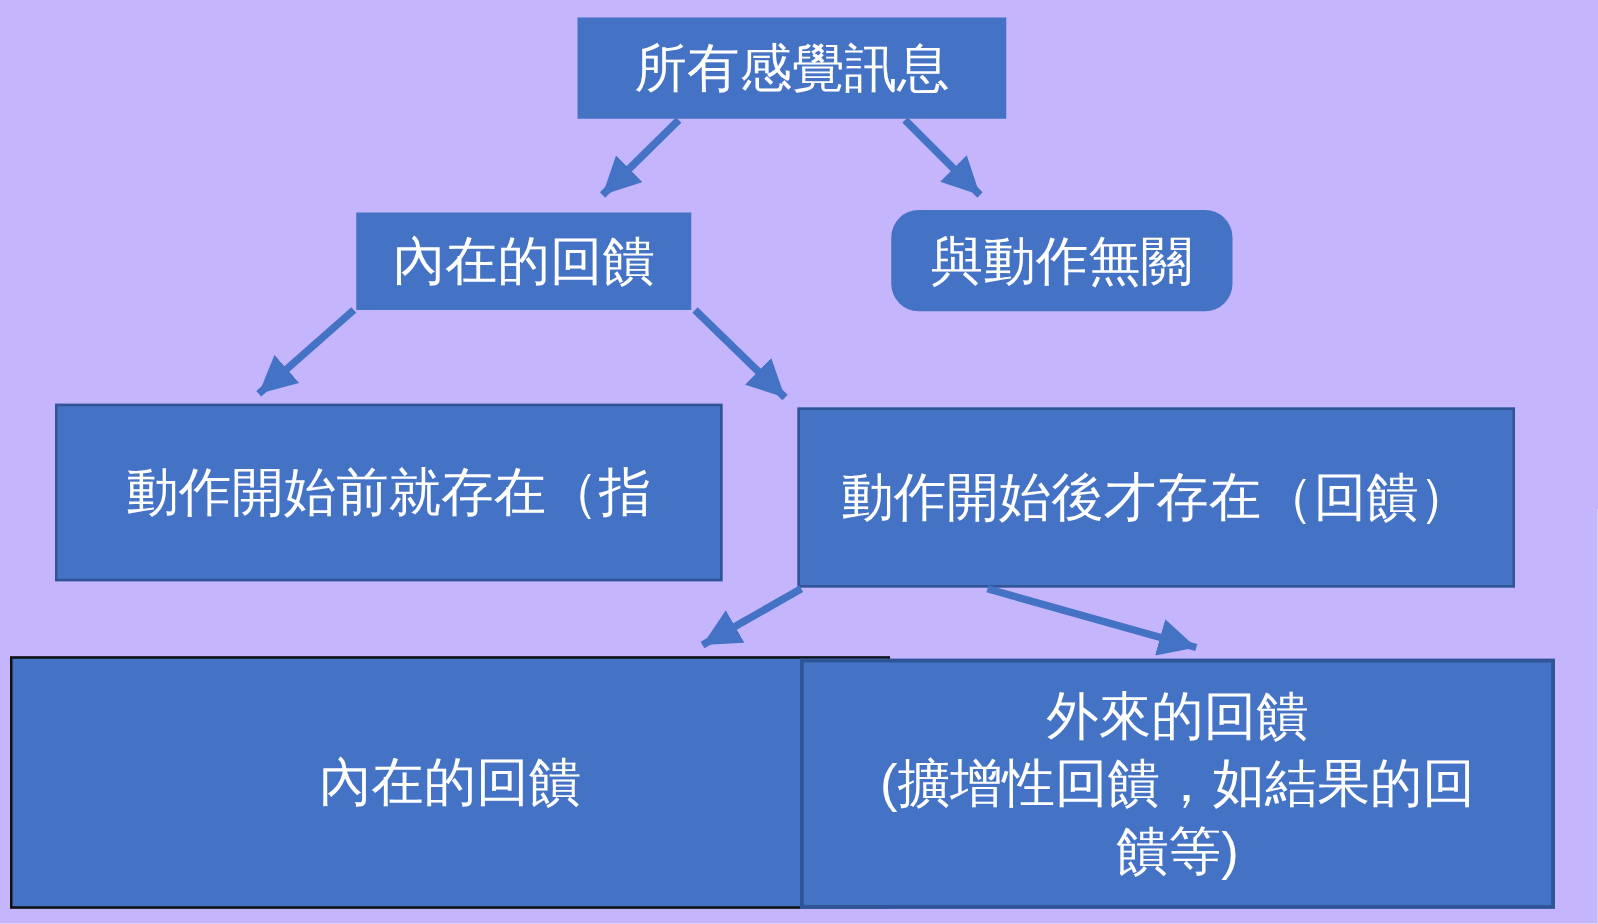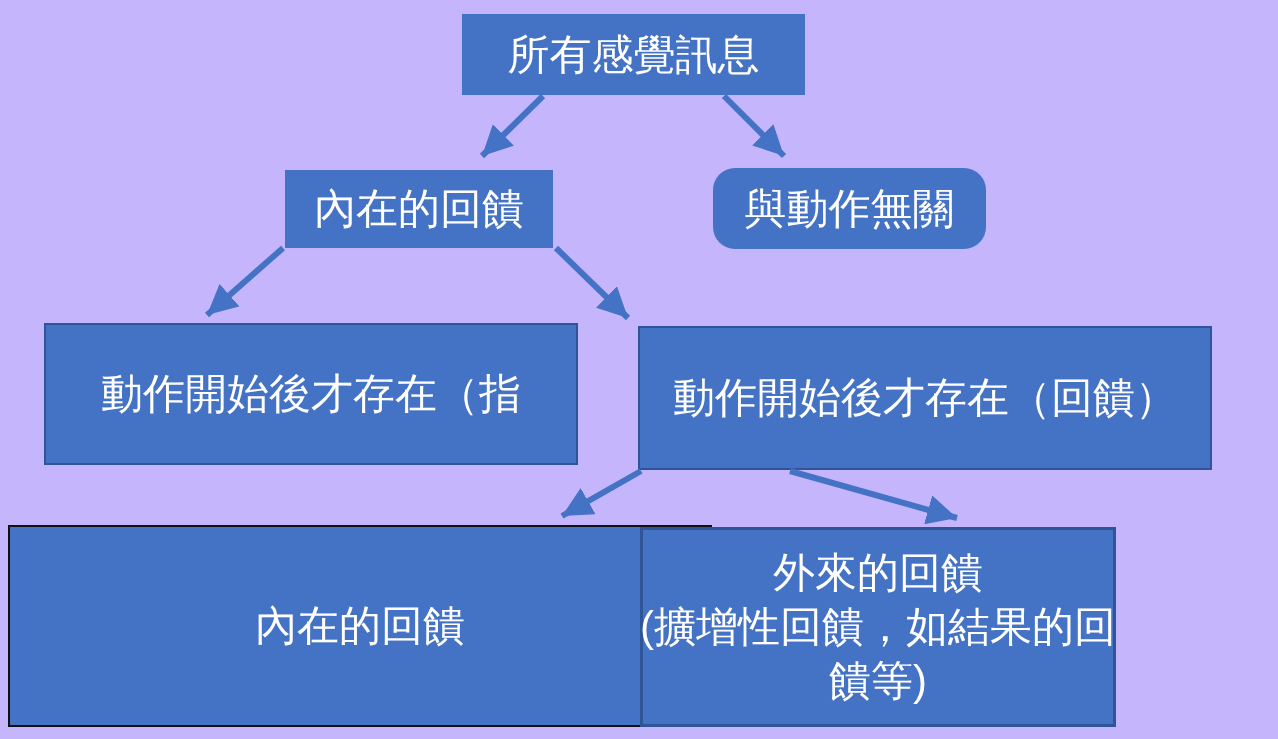--- a/index.html
+++ b/index.html
@@ -26,21 +26,21 @@
     box-sizing: border-box;
     white-space: nowrap;
   }
   .box .line { display: block; }
   #box-top  { left: 462px; top: 14px;  width: 343px; height: 81px; }
   #box-r2l  { left: 285px; top: 170px; width: 268px; height: 78px; }
   #box-r2r  { left: 713px; top: 168px; width: 273px; height: 81px; border-radius: 22px; }
   #box-r3l  { left: 44px;  top: 323px; width: 534px; height: 142px; border: 2px solid #2F5597; }
   #box-r3r  { left: 638px; top: 326px; width: 574px; height: 144px; border: 2px solid #2F5597; }
   #box-r4l  { left: 8px;   top: 525px; width: 704px; height: 202px; border: 2px solid #111111; }
-  #box-r4r  { left: 640px; top: 527px; width: 476px; height: 200px; border: 3px solid #2F5597; }
+  #box-r4r  { left: 640px; top: 527px; width: 604px; height: 200px; border: 3px solid #2F5597; }
   #arrow-layer {
     position: absolute;
     left: 0; top: 0;
     width: 1278px; height: 739px;
     pointer-events: none;
   }
 </style>
 </head>
 <body>
 
@@ -52,21 +52,21 @@
 
   <div class="box" id="box-r2l">
     <span class="line">內在的回饋</span>
   </div>
 
   <div class="box" id="box-r2r">
     <span class="line">與動作無關</span>
   </div>
 
   <div class="box" id="box-r3l">
-    <span class="line">動作開始後才存在（指</span>
+    <span class="line">動作開始前就存在（指</span>
   </div>
 
   <div class="box" id="box-r3r">
     <span class="line">動作開始後才存在（回饋）</span>
   </div>
 
   <div class="box" id="box-r4l">
     <span class="line">內在的回饋</span>
   </div>
 

